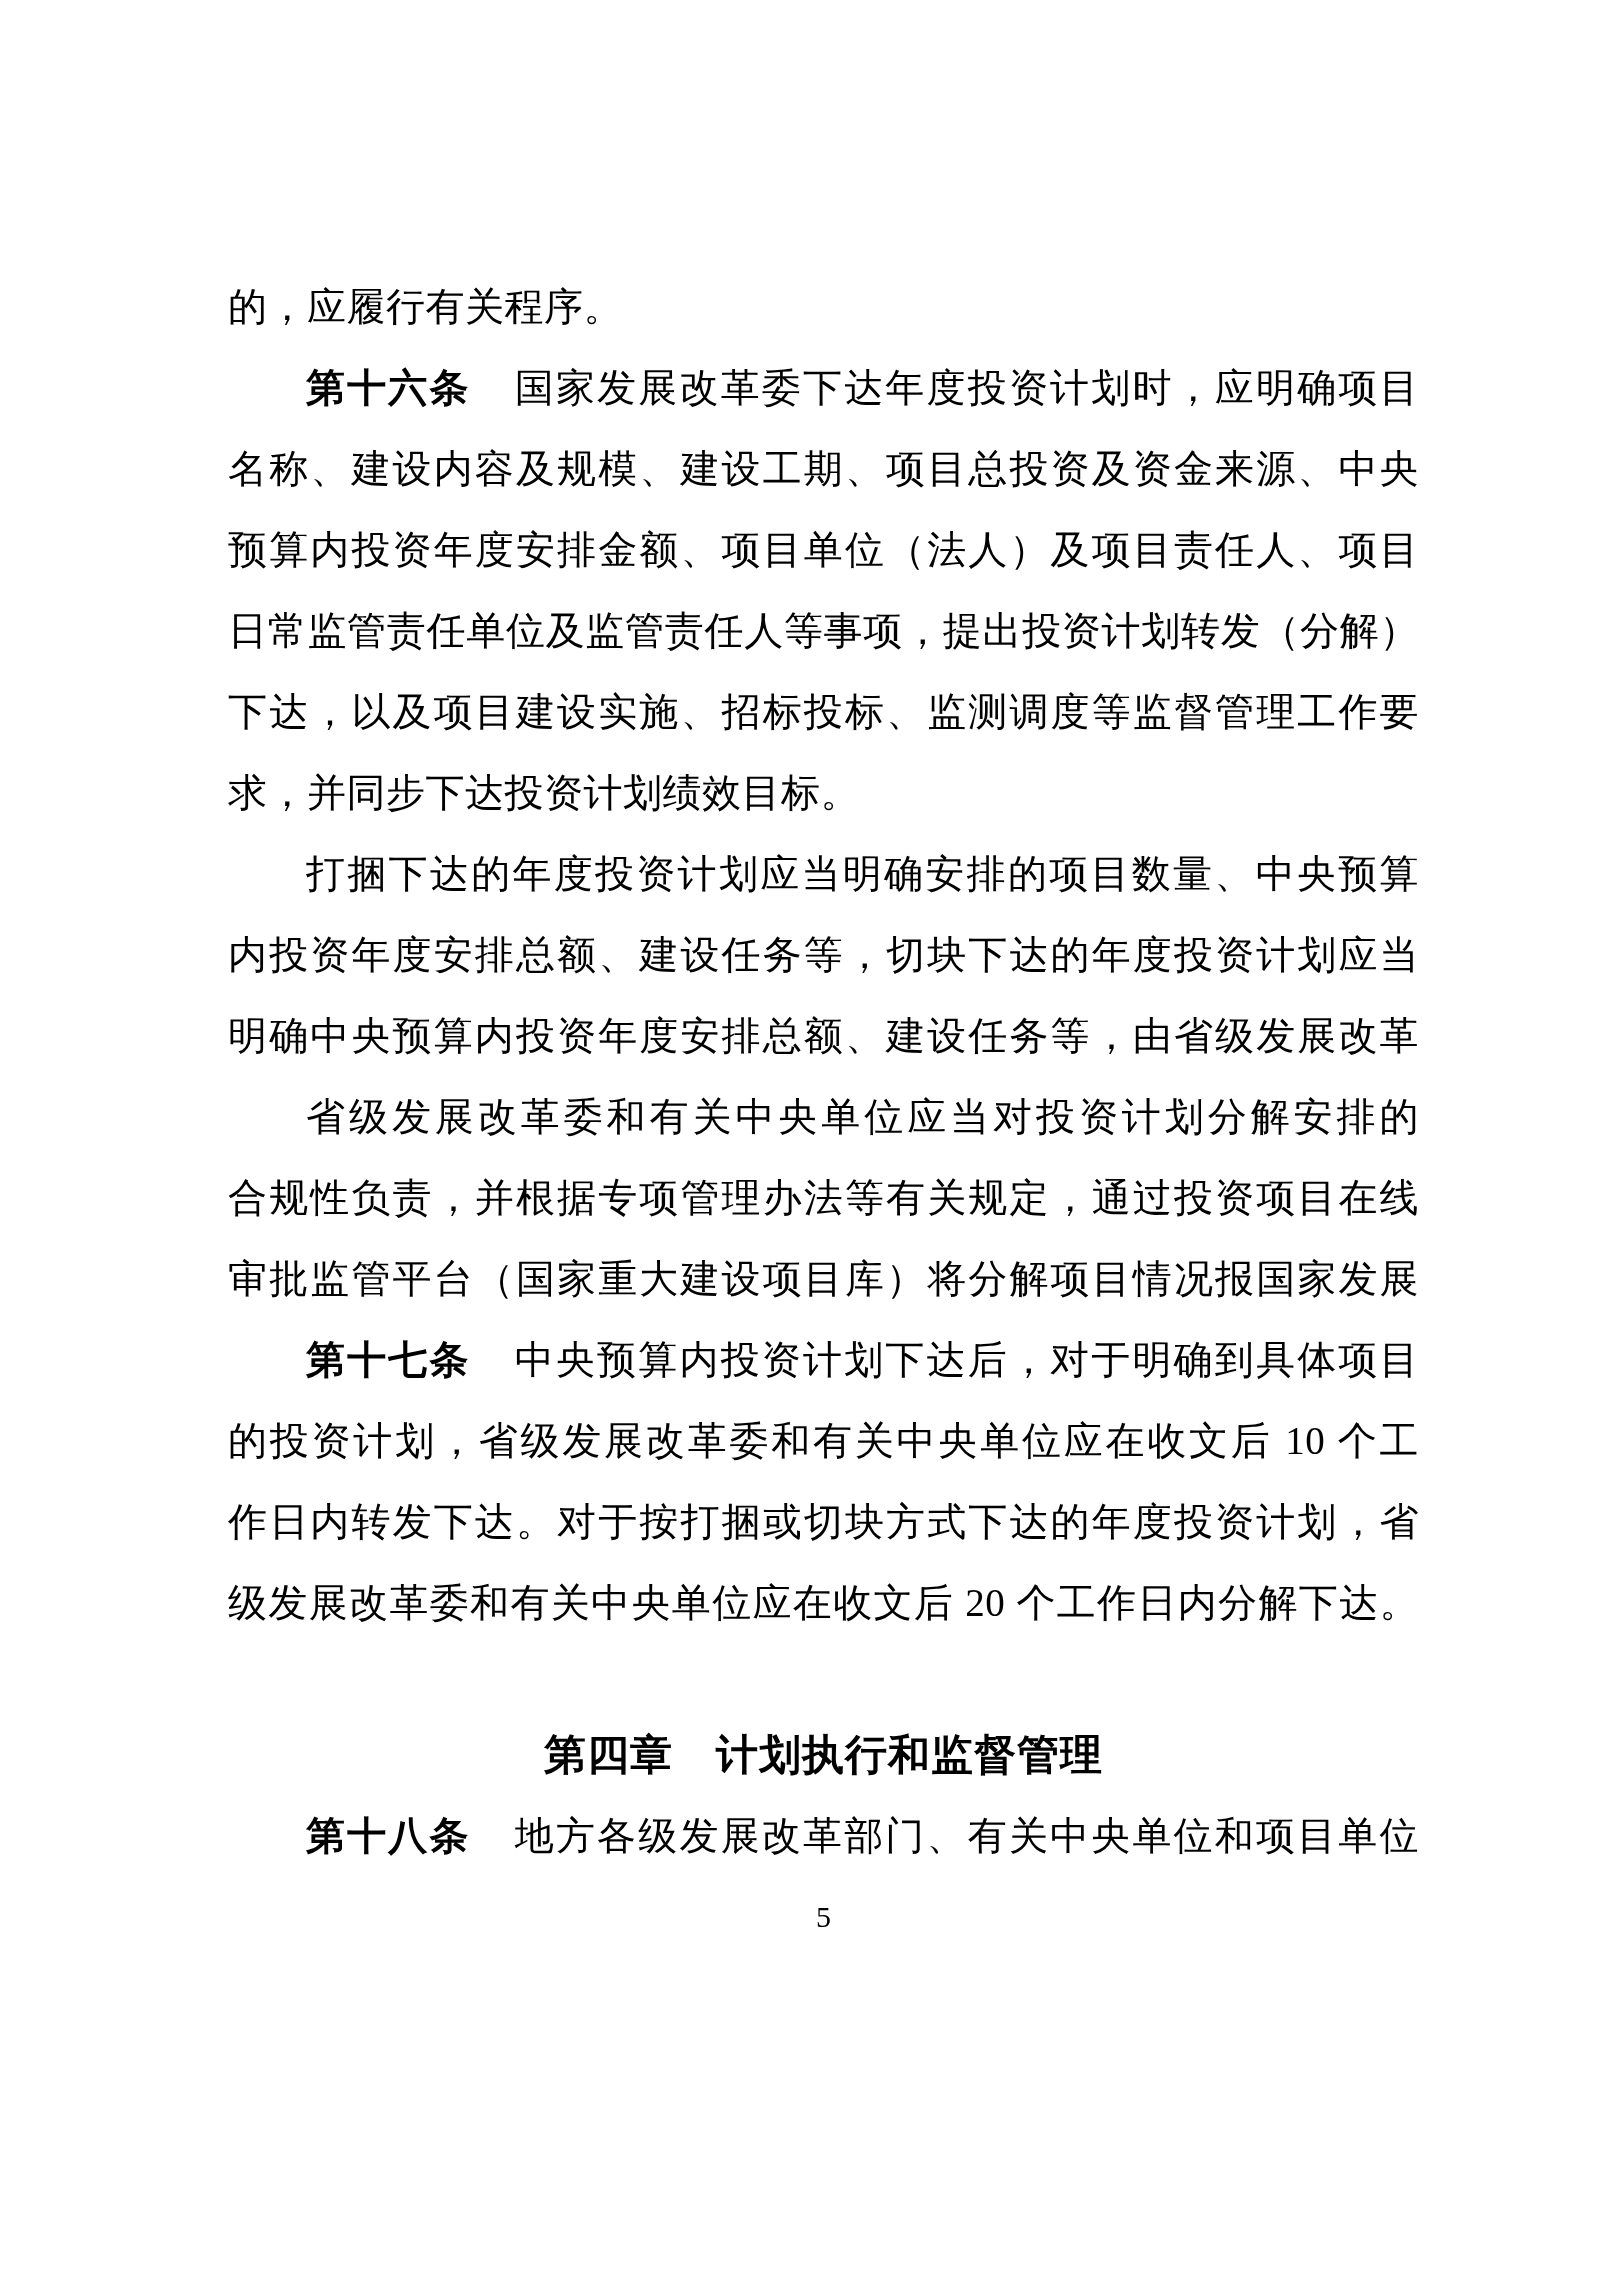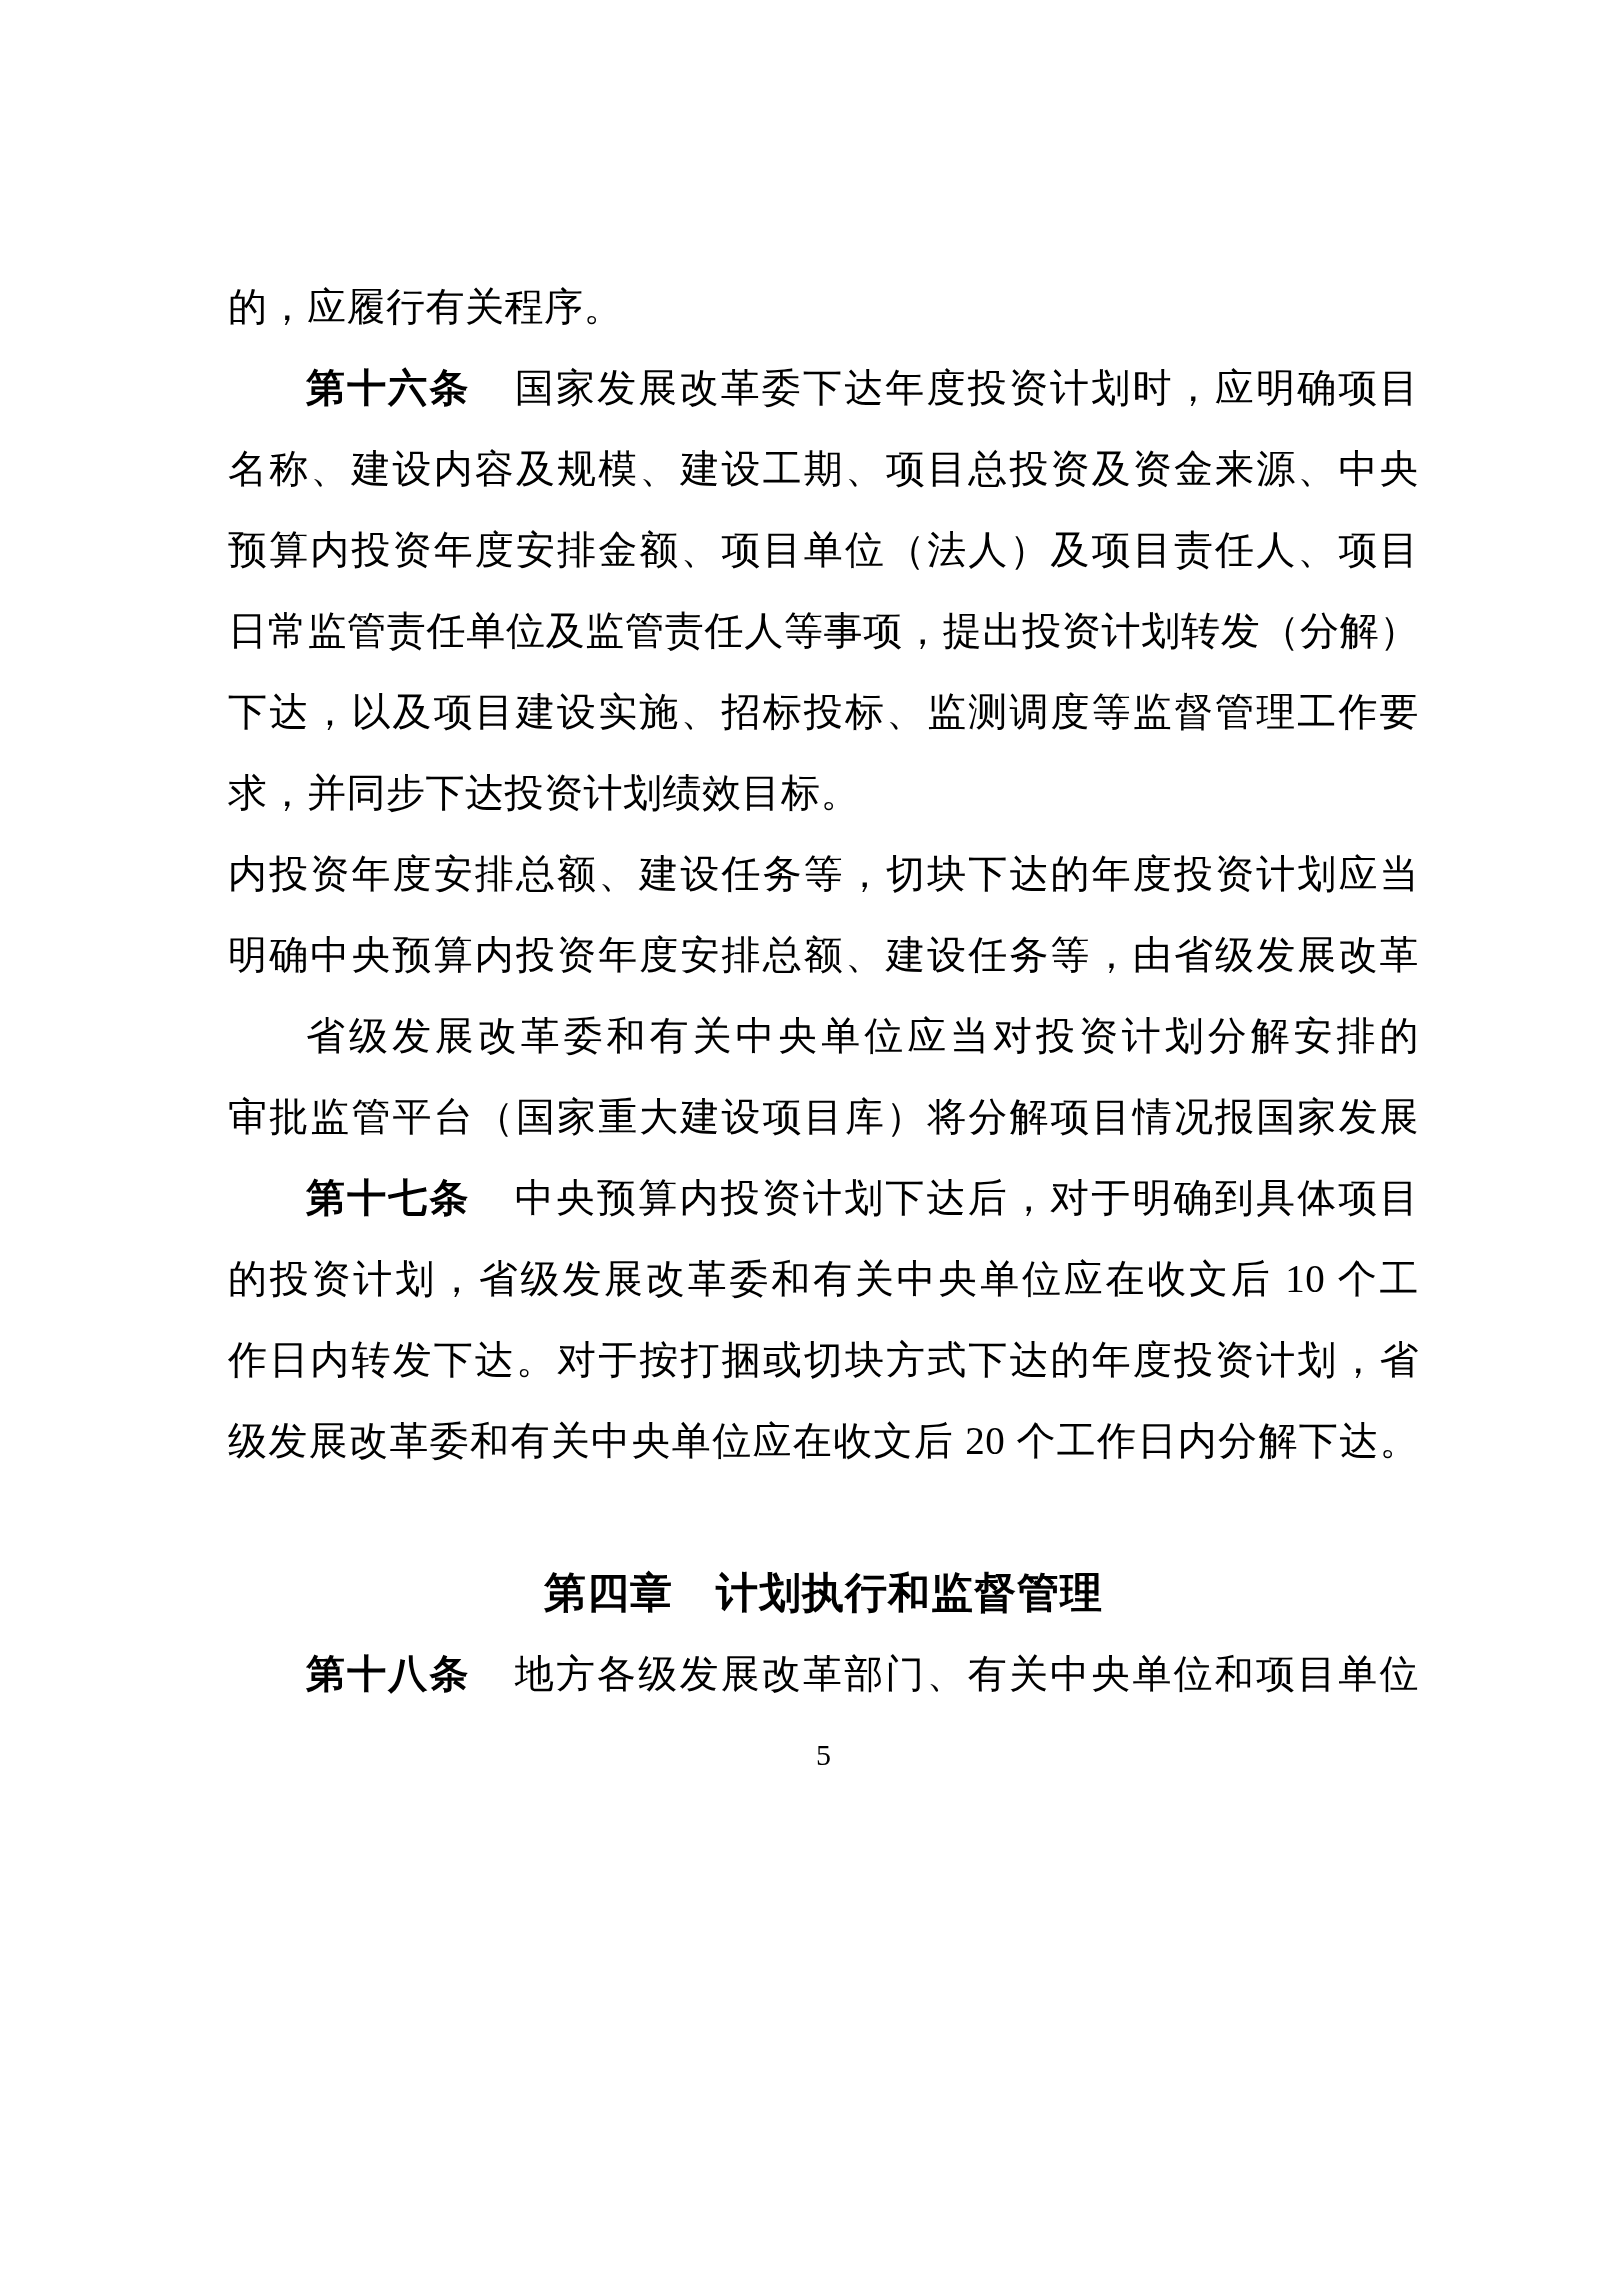--- a/index.html
+++ b/index.html
@@ -75,25 +75,27 @@
 
     <div class="line indent"><span class="term">第十六条</span><span>国家发展改革委下达年度投资计划时，应明确项目</span></div>
 
     <div class="line"><span>名称、建设内容及规模、建设工期、项目总投资及资金来源、中央</span></div>
     <div class="line"><span>预算内投资年度安排金额、项目单位（法人）及项目责任人、项目</span></div>
     <div class="line"><span>日常监管责任单位及监管责任人等事项，提出投资计划转发（分解）</span></div>
     <div class="line"><span>下达，以及项目建设实施、招标投标、监测调度等监督管理工作要</span></div>
 
     <div class="line end"><span>求，并同步下达投资计划绩效目标。</span></div>
 
+    <div class="line indent"><span>打捆下达的年度投资计划应当明确安排的项目数量、中央预算</span></div>
     <div class="line"><span>内投资年度安排总额、建设任务等，切块下达的年度投资计划应当</span></div>
     <div class="line"><span>明确中央预算内投资年度安排总额、建设任务等，由省级发展改革</span></div>
 
 
     <div class="line indent"><span>省级发展改革委和有关中央单位应当对投资计划分解安排的</span></div>
+    <div class="line"><span>合规性负责，并根据专项管理办法等有关规定，通过投资项目在线</span></div>
     <div class="line"><span>审批监管平台（国家重大建设项目库）将分解项目情况报国家发展</span></div>
 
 
     <div class="line indent"><span class="term">第十七条</span><span>中央预算内投资计划下达后，对于明确到具体项目</span></div>
 
     <div class="line"><span>的投资计划，省级发展改革委和有关中央单位应在收文后 10 个工</span></div>
     <div class="line"><span>作日内转发下达。对于按打捆或切块方式下达的年度投资计划，省</span></div>
     <div class="line"><span>级发展改革委和有关中央单位应在收文后 20 个工作日内分解下达。</span></div>
 
     <div class="chapter-heading">第四章　计划执行和监督管理</div>

